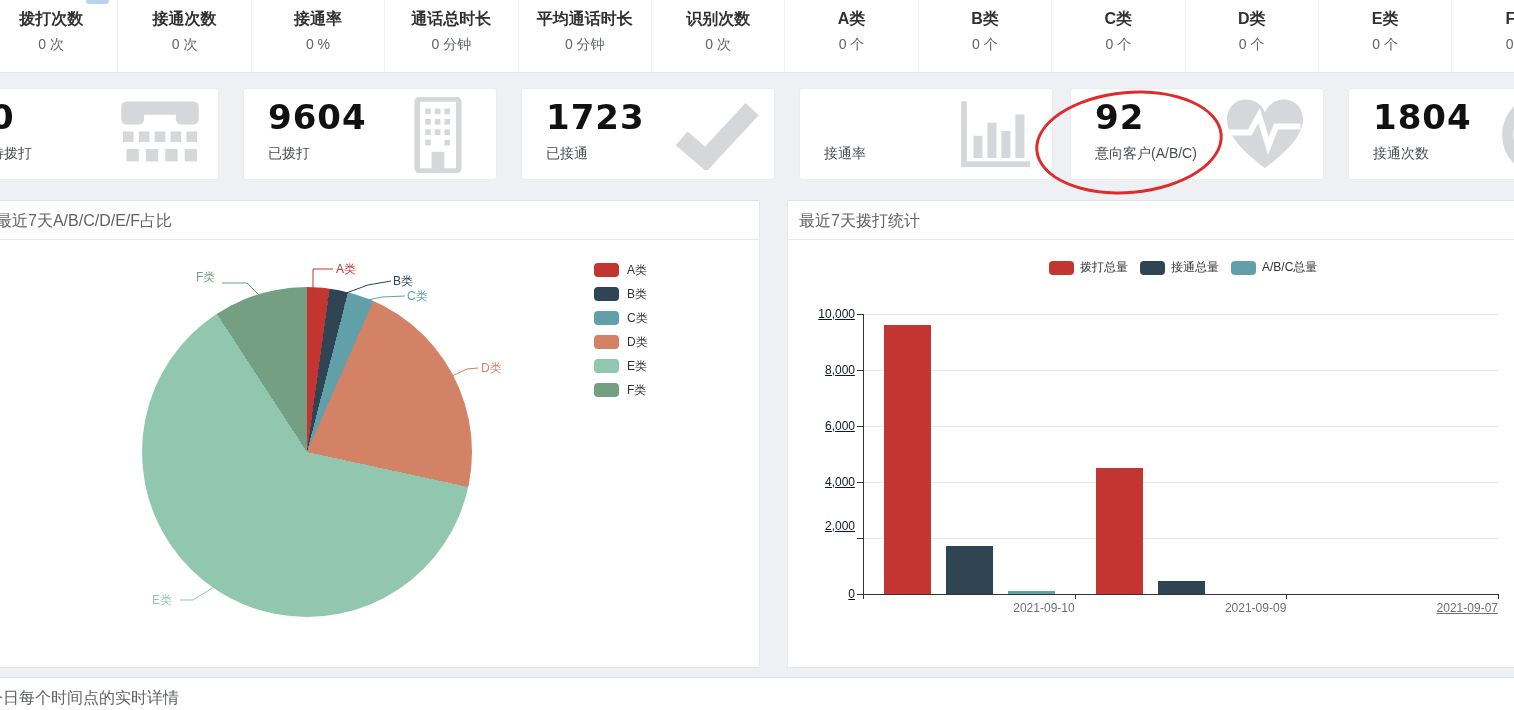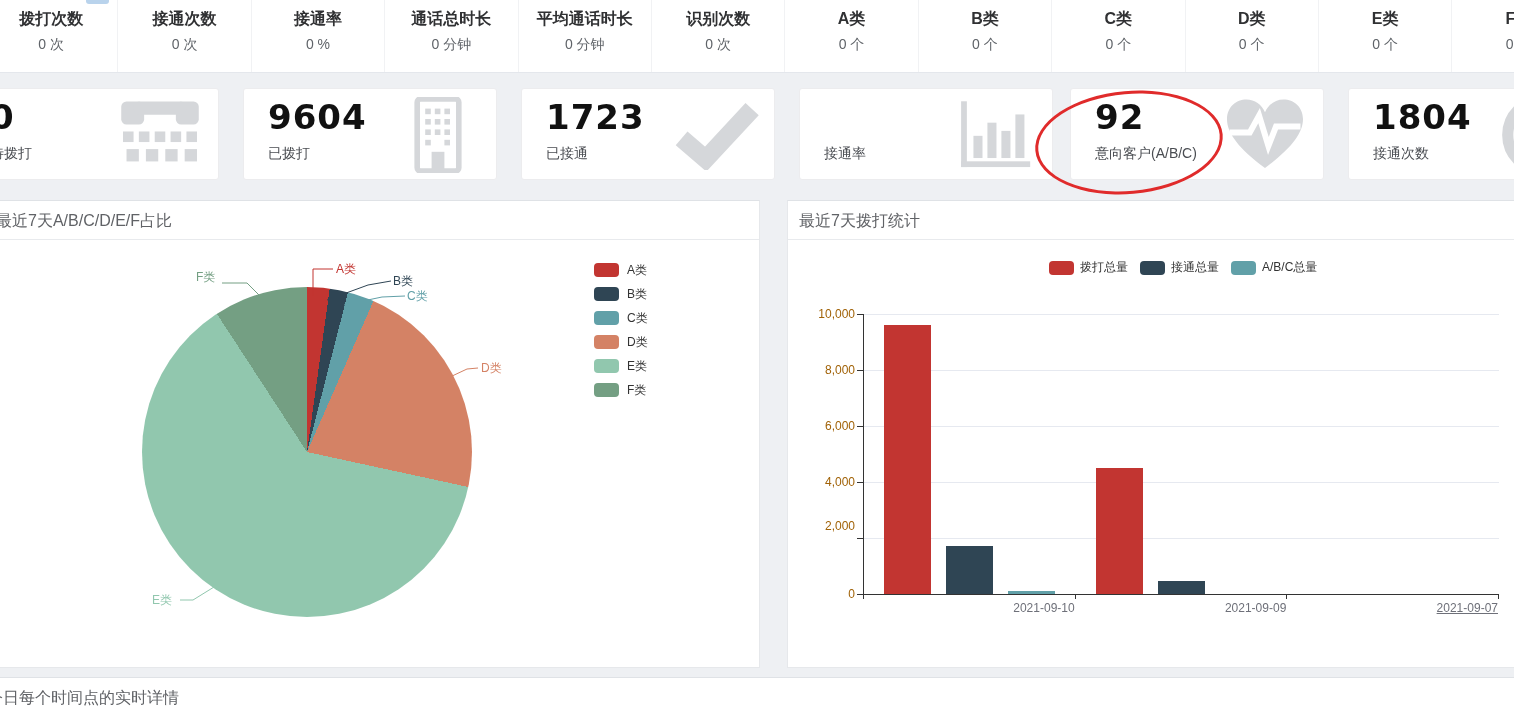--- a/index.html
+++ b/index.html
@@ -46,21 +46,21 @@
   .legend-swatch{width:25px;height:14px;border-radius:4px;flex:0 0 25px;}
   #pie-legend{position:absolute;left:618px;top:57px;z-index:3;}
   .pie-legend-item{display:flex;align-items:center;height:24px;cursor:pointer;}
   .pie-legend-item span{margin-left:8px;font-size:12px;color:#333;}
   
   #bar-legend{position:absolute;left:261px;top:58px;display:flex;align-items:flex-start;}
   .bar-legend-item{display:flex;align-items:center;margin-right:12px;cursor:pointer;}
   .bar-legend-item span{margin-left:6px;font-size:12px;color:#333;}
   #bar-plot{position:absolute;left:75px;top:113px;width:635px;height:280px;border-left:1px solid #333;border-bottom:1px solid #333;}
   .gridline{position:absolute;left:0;width:635px;height:1px;background:#e6e9f0;}
-  .ytick-label{position:absolute;width:62px;text-align:right;font-size:12px;color:#a16207;line-height:14px;}
+  .ytick-label{position:absolute;width:62px;text-align:right;font-size:12px;color:#0f172a;line-height:14px;text-decoration:underline;}
   .ytick-mark{position:absolute;width:6px;height:1px;background:#333;}
   .xtick-mark{position:absolute;width:1px;height:5px;background:#333;top:393px;}
   .xcat-label{position:absolute;top:400px;width:212px;text-align:right;font-size:12px;color:#6e7079;}
   .bar{position:absolute;bottom:0;width:47px;}
 </style>
 </head>
 <body>
 
 <div class="header-strip">
   <div class="header-inner">

